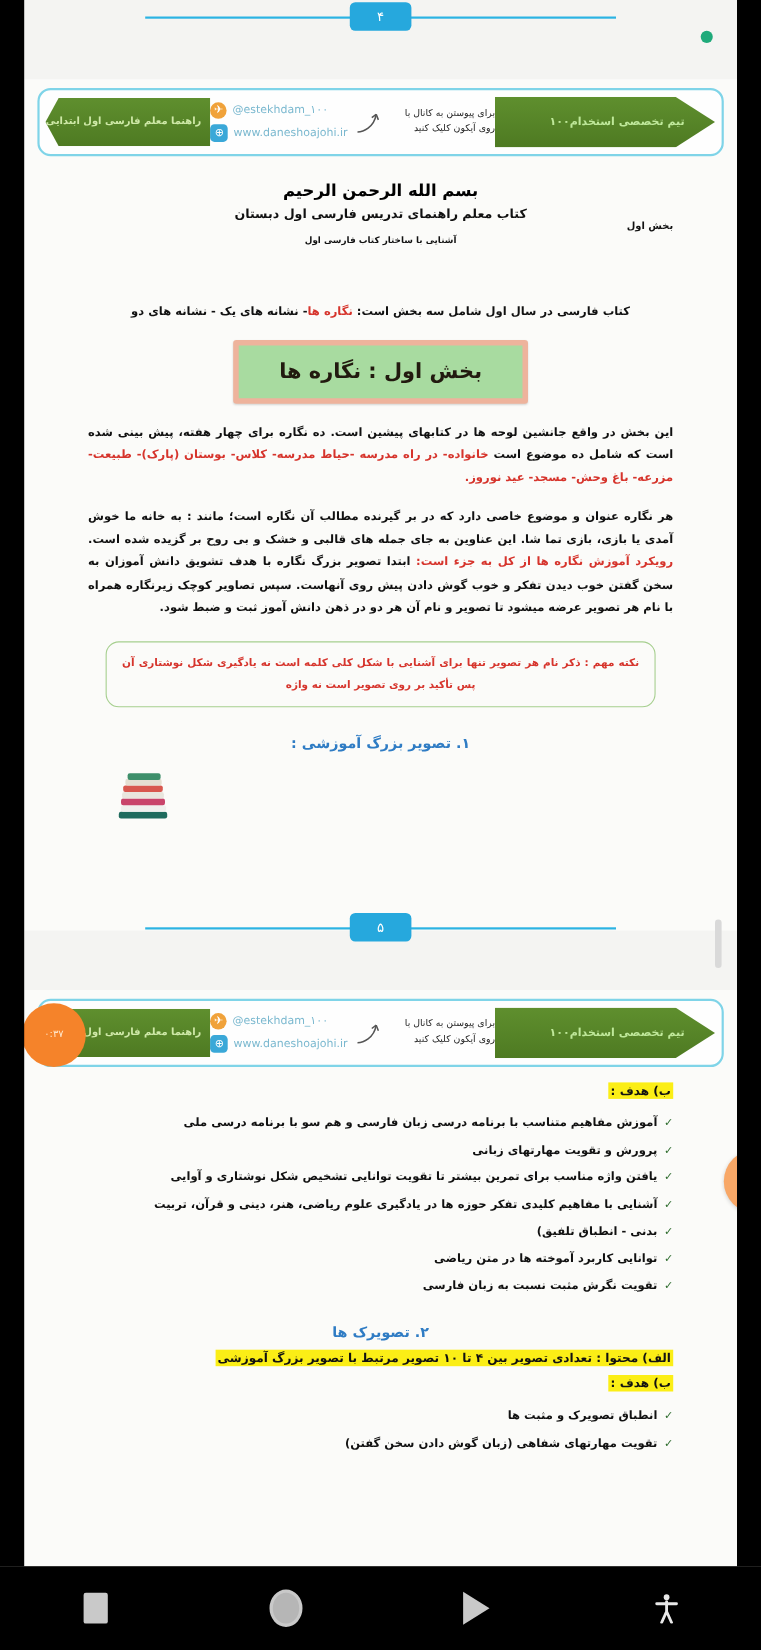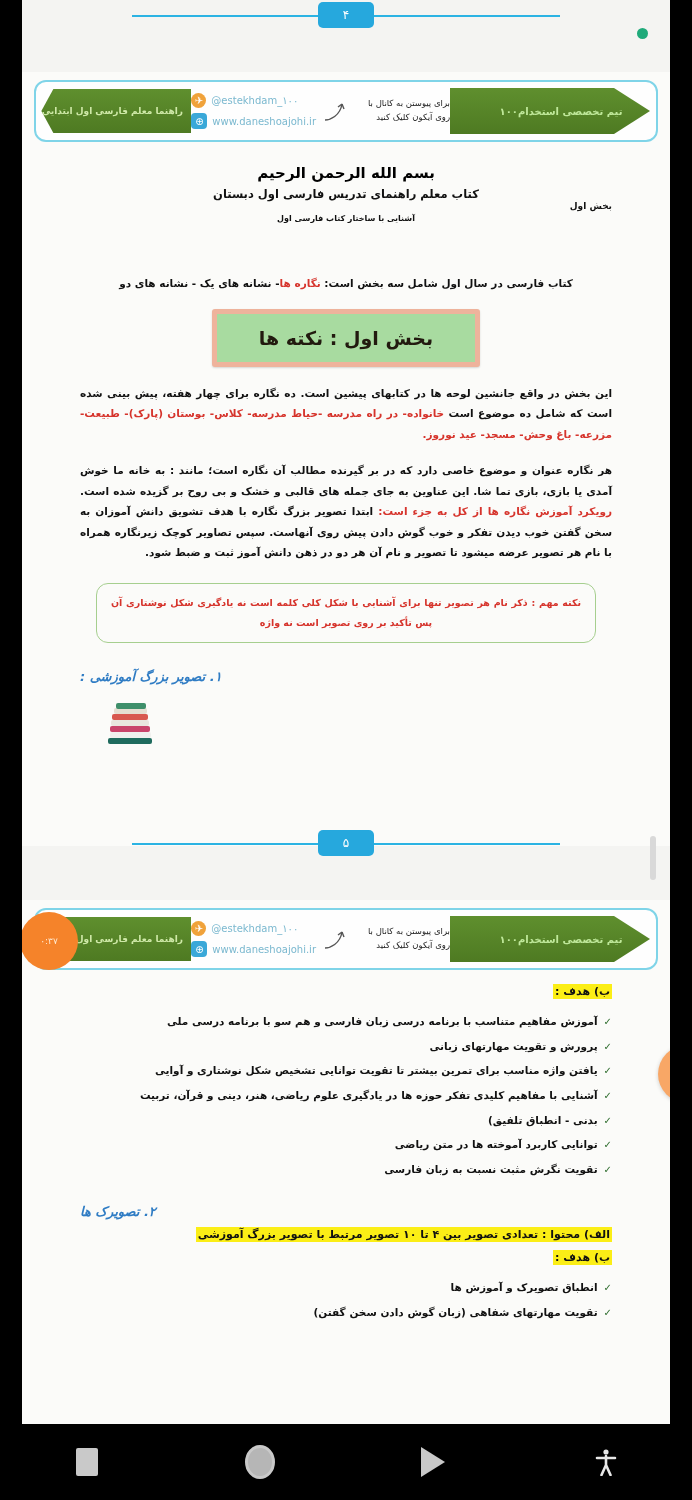--- a/index.html
+++ b/index.html
@@ -256,22 +256,21 @@
     line-height: 2.1;
     text-align: justify;
     text-align-last: center;
   }
 
   .blue-head {
     margin-top: 26px;
     font-size: 13px;
     font-weight: bold;
     color: #2f7cc4;
-    text-align: left;
-    font-style: italic;
+    text-align: center;
   }
 
   .books-row {
     margin-top: 14px;
     height: 46px;
     position: relative;
   }
   .books {
     position: absolute;
     left: 28px;
@@ -443,21 +442,21 @@
 
         <div class="basmala">بسم الله الرحمن الرحیم</div>
         <div class="sub1">کتاب معلم راهنمای تدریس فارسی اول دبستان</div>
         <div class="sub2">بخش اول</div>
         <div class="sub3">آشنایی با ساختار کتاب فارسی اول</div>
 
         <div class="lead-line">
           <span>کتاب فارسی در سال اول شامل سه بخش است: </span><span class="red">نگاره ها</span><span>- نشانه های یک - نشانه های دو</span>
         </div>
 
-        <div class="section-banner">بخش اول : نکته ها</div>
+        <div class="section-banner">بخش اول : نگاره ها</div>
 
         <div class="para indent-justify">
           <span>این بخش در واقع جانشین لوحه ها در کتابهای پیشین است. ده نگاره برای چهار هفته، پیش بینی شده است که شامل ده موضوع است </span><span class="red">خانواده- در راه مدرسه -حیاط مدرسه- کلاس- بوستان (پارک)- طبیعت- مزرعه- باغ وحش- مسجد- عید نوروز.</span>
         </div>
 
         <div class="para indent-justify">
           <span>هر نگاره عنوان و موضوع خاصی دارد که در بر گیرنده مطالب آن نگاره است؛ مانند : به خانه ما خوش آمدی یا بازی، بازی تما شا. این عناوین به جای جمله های قالبی و خشک و بی روح بر گزیده شده است. </span><span class="red">رویکرد آموزش نگاره ها از کل به جزء است:</span><span> ابتدا تصویر بزرگ نگاره با هدف تشویق دانش آموزان به سخن گفتن خوب دیدن تفکر و خوب گوش دادن پیش روی آنهاست. سپس تصاویر کوچک زیرنگاره همراه با نام هر تصویر عرضه میشود تا تصویر و نام آن هر دو در ذهن دانش آموز ثبت و ضبط شود.</span>
         </div>
 
         <div class="note-box">نکته مهم : ذکر نام هر تصویر تنها برای آشنایی با شکل کلی کلمه است نه یادگیری شکل نوشتاری آن پس تأکید بر روی تصویر است نه واژه</div>
@@ -539,21 +538,21 @@
         <div class="blue-head" style="margin-top:22px;">۲. تصویرک ها</div>
 
         <div class="ab-line" style="margin-top:4px;">
           <span class="hl">الف) محتوا : تعدادی تصویر بین ۴ تا ۱۰ تصویر مرتبط با تصویر بزرگ آموزشی</span>
         </div>
         <div class="ab-line">
           <span class="hl">ب) هدف :</span>
         </div>
 
         <ul class="checks">
-          <li><span class="tick">✓</span><span>انطباق تصویرک و آموزش ها</span></li>
+          <li><span class="tick">✓</span><span>انطباق تصویرک و مثبت ها</span></li>
           <li><span class="tick">✓</span><span>تقویت مهارتهای شفاهی (زبان گوش دادن سخن گفتن)</span></li>
         </ul>
       </div>
     </div>
 
     <div class="side-gutter-left"></div>
     <div class="side-gutter-right"></div>
 
     <div class="fab">
       <span class="pencil">

